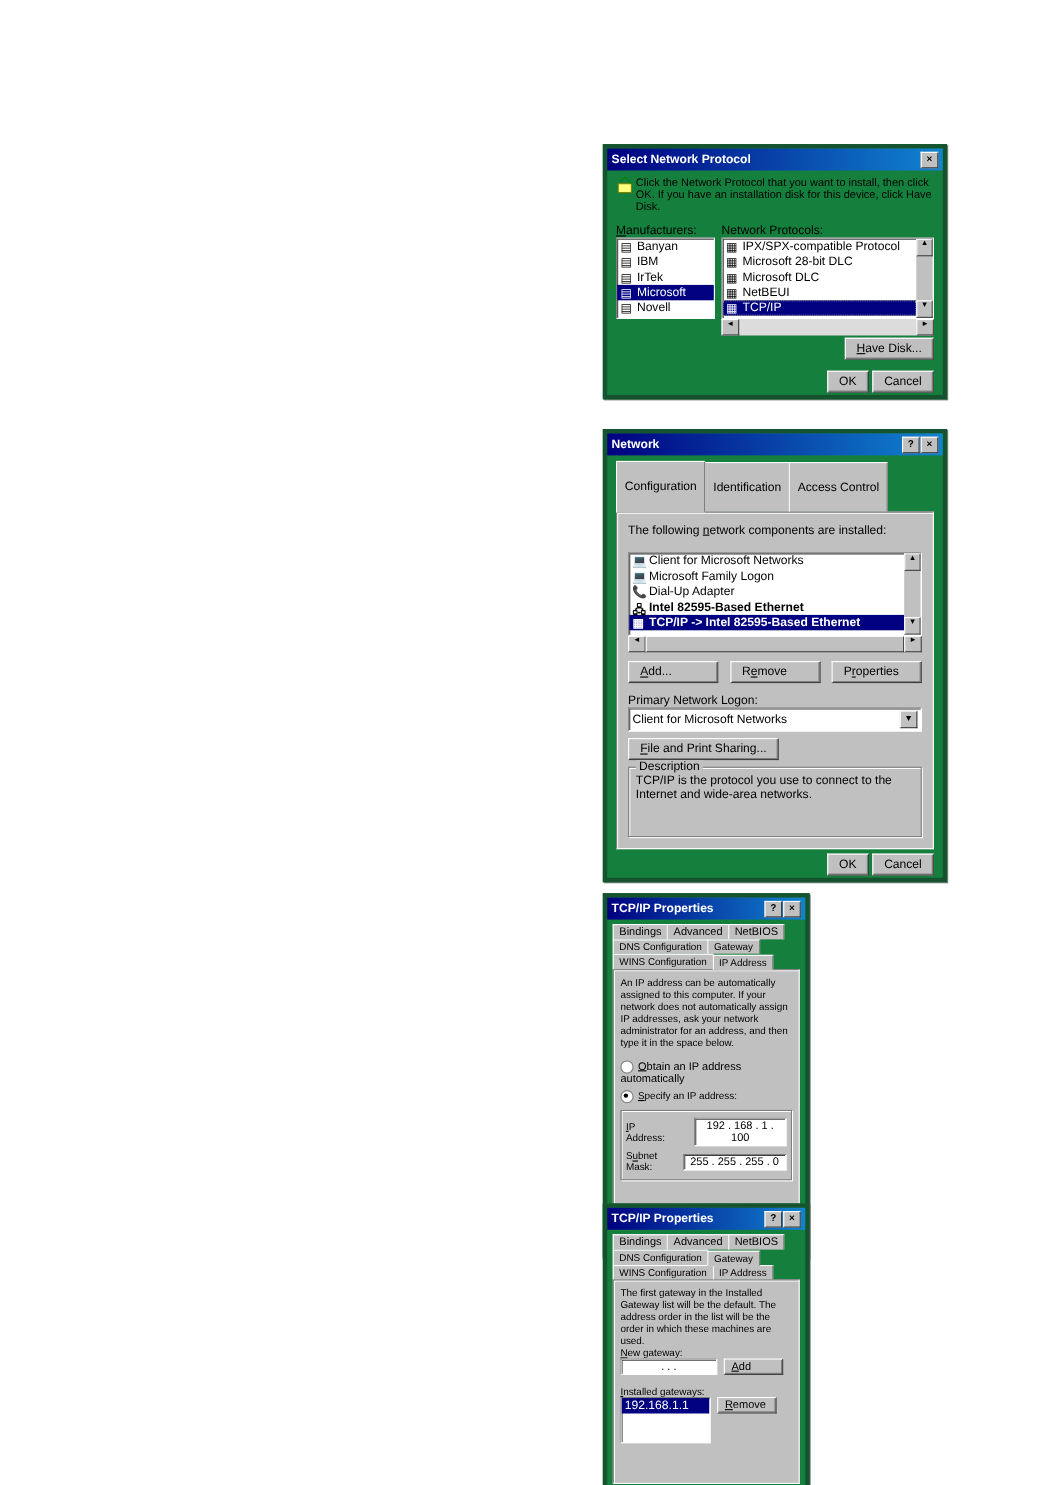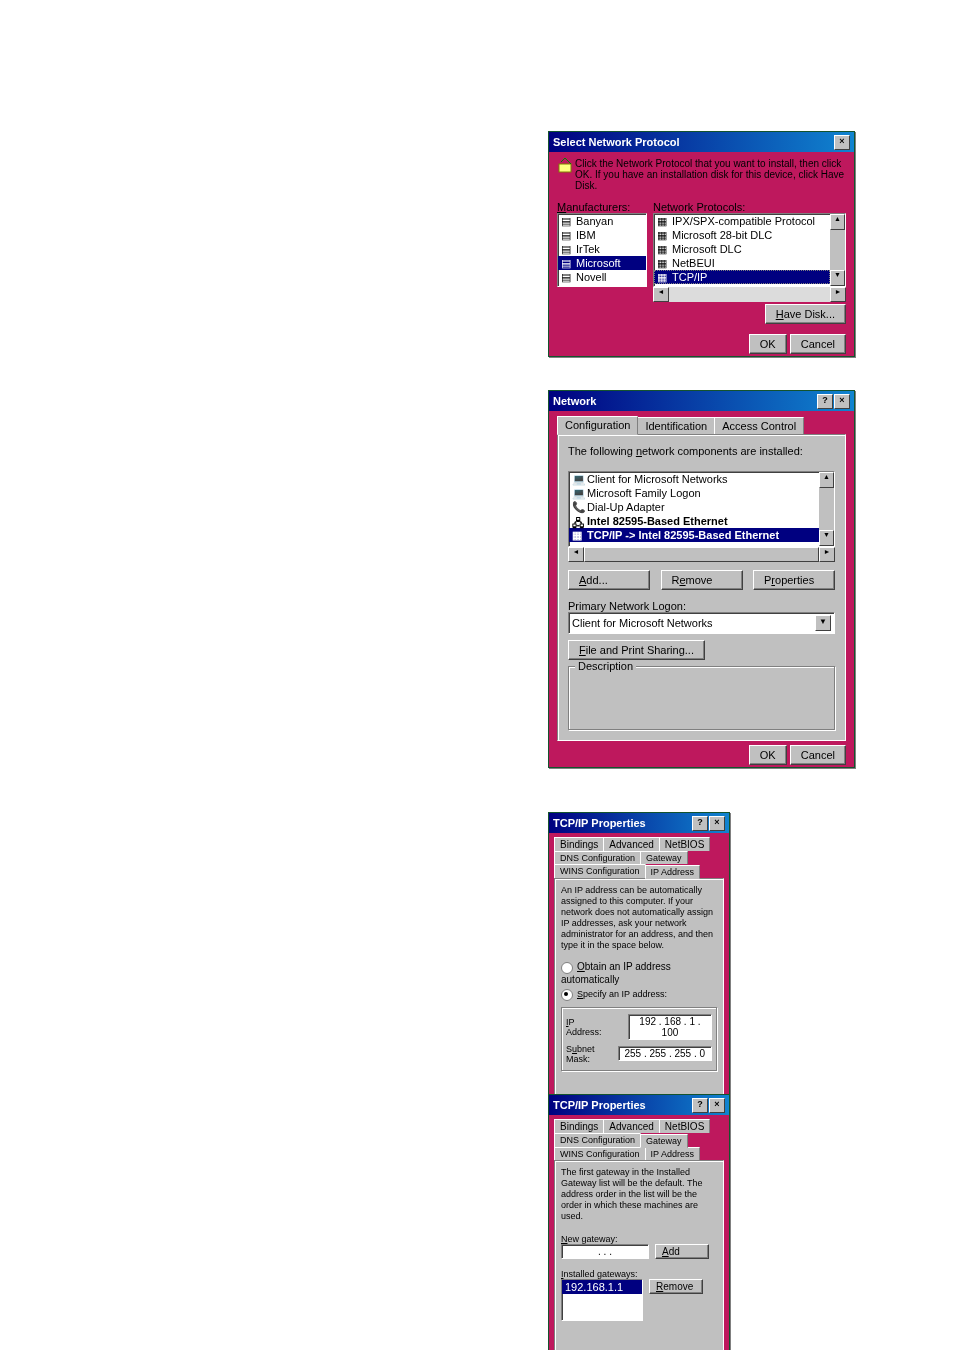--- a/index.html
+++ b/index.html
@@ -1,29 +1,29 @@
 <!DOCTYPE html>
 <html><head>
 <meta charset="utf-8">
 <style>
 body{margin:0;background:#fff;font-family:"MS Sans Serif",Tahoma,Arial,sans-serif;font-size:11px;color:#000;width:954px;height:1350px;position:relative}
-.win{position:absolute;background:#be185d;border:1px solid #14532d;box-shadow:1px 1px 0 #808080}
+.win{position:absolute;background:#15803d;border:4px solid #14532d;box-shadow:1px 1px 0 #808080}
 .titlebar{background:linear-gradient(to right,#000080,#1084d0);color:#fff;font-weight:bold;font-size:11px;padding:2px 4px;display:flex;justify-content:space-between;align-items:center;height:16px}
 .titlebar .btns{display:flex;gap:1px}
 .titlebtn{width:14px;height:13px;background:#c0c0c0;border:1px solid #fff;border-right-color:#404040;border-bottom-color:#404040;font-size:9px;line-height:11px;text-align:center;color:#000;font-family:Arial}
 .body{padding:6px 8px}
 .listbox{background:#fff;border:1px solid #808080;border-right-color:#fff;border-bottom-color:#fff;box-shadow:inset 1px 1px 0 #404040;font-size:11px;overflow:hidden}
 .listbox .item{padding:1px 3px;white-space:nowrap;display:flex;align-items:center;gap:3px}
 .listbox .item.sel{background:#000080;color:#fff}
 .listbox .item.dotted{outline:1px dotted #808080;outline-offset:-1px}
 .btn{background:#c0c0c0;border:1px solid #fff;border-right-color:#404040;border-bottom-color:#404040;box-shadow:inset -1px -1px 0 #808080;padding:3px 10px;font-size:11px;min-width:60px;}
 .btn.small{padding:1px 6px;min-width:40px;font-size:10px}
 .lbl{font-size:11px}
 .tabstrip{display:flex;border-bottom:1px solid #808080;margin-bottom:-1px}
-.tab{background:#c0c0c0;border:1px solid #fff;border-right-color:#808080;border-bottom:none;padding:2px 7px;font-size:11px;margin-right:-1px;position:relative}
+.tab{background:#c0c0c0;border:1px solid #fff;border-right-color:#808080;border-bottom:none;padding:16px 7px;font-size:11px;margin-right:-1px;position:relative}
 .tab.active{border-bottom:1px solid #c0c0c0;z-index:2;top:1px;margin-top:-2px}
 .panel{border:1px solid #fff;border-left-color:#808080;border-top-color:#808080;box-shadow:inset 1px 1px 0 #fff;background:#c0c0c0;padding:8px}
 .ul{text-decoration:underline}
 .dropdown{background:#fff;border:1px solid #808080;border-right-color:#fff;border-bottom-color:#fff;box-shadow:inset 1px 1px 0 #404040;display:flex;justify-content:space-between;align-items:center;padding:2px 3px;font-size:11px}
 .dropdown .arrow{width:14px;height:14px;background:#c0c0c0;border:1px solid #fff;border-right-color:#404040;border-bottom-color:#404040;font-size:8px;text-align:center;line-height:12px}
 .groupbox{border:1px solid #808080;box-shadow:1px 1px 0 #fff inset,1px 1px 0 #fff;padding:6px;position:relative;margin-top:6px}
 .groupbox .legend{position:absolute;top:-7px;left:6px;background:#c0c0c0;padding:0 3px;font-size:11px}
 .scrollbar-v{position:absolute;right:0;top:0;bottom:0;width:15px;background:#c0c0c0;display:flex;flex-direction:column;justify-content:space-between}
 .scrollbar-v .sbtn{height:14px;background:#c0c0c0;border:1px solid #fff;border-right-color:#404040;border-bottom-color:#404040;font-size:7px;text-align:center}
 .scrollbar-h{height:15px;background:#dcdcdc;display:flex;justify-content:space-between}
@@ -180,20 +180,21 @@
       <div class="lbl" style="margin-top:10px">Primary Network Logon:</div>
       <div class="dropdown">
         <span>Client for Microsoft Networks</span>
         <span class="arrow">▼</span>
       </div>
       <div style="margin-top:10px">
         <span class="btn" style="min-width:120px"><span class="ul">F</span>ile and Print Sharing...</span>
       </div>
       <div class="groupbox" style="margin-top:10px;height:50px">
         <div class="legend">Description</div>
+        <div class="lbl">TCP/IP is the protocol you use to connect to the Internet and wide-area networks.</div>
       </div>
     </div>
     <div style="text-align:right;margin-top:8px">
       <span class="btn">OK</span>
       <span class="btn">Cancel</span>
     </div>
   </div>
 </div>
 
 <div class="win" style="left:548px;top:812px;width:180px">
@@ -258,21 +259,21 @@
       <div class="smalltab">NetBIOS</div>
     </div>
     <div class="smalltabs">
       <div class="smalltab" style="font-size:9px">DNS Configuration</div>
       <div class="smalltab active" style="font-size:9px">Gateway</div>
       <div class="smalltab" style="font-size:9px">WINS Configuration</div>
       <div class="smalltab" style="font-size:9px">IP Address</div>
     </div>
     <div class="panel" style="padding:6px;font-size:9px">
       <div class="lbl" style="font-size:9px;line-height:11px">The first gateway in the Installed Gateway list will be the default. The address order in the list will be the order in which these machines are used.</div>
-      <div style="margin-top:12px">
+      <div style="">
         <div class="lbl" style="font-size:9px"><span class="ul">N</span>ew gateway:</div>
         <div style="display:flex;gap:6px;align-items:center">
           <span class="ipfield" style="width:80px"> .  .  . </span>
           <span class="btn small"><span class="ul">A</span>dd</span>
         </div>
       </div>
       <div style="margin-top:10px">
         <div class="lbl" style="font-size:9px"><span class="ul">I</span>nstalled gateways:</div>
         <div style="display:flex;gap:6px">
           <div class="listbox" style="width:80px;height:40px">

